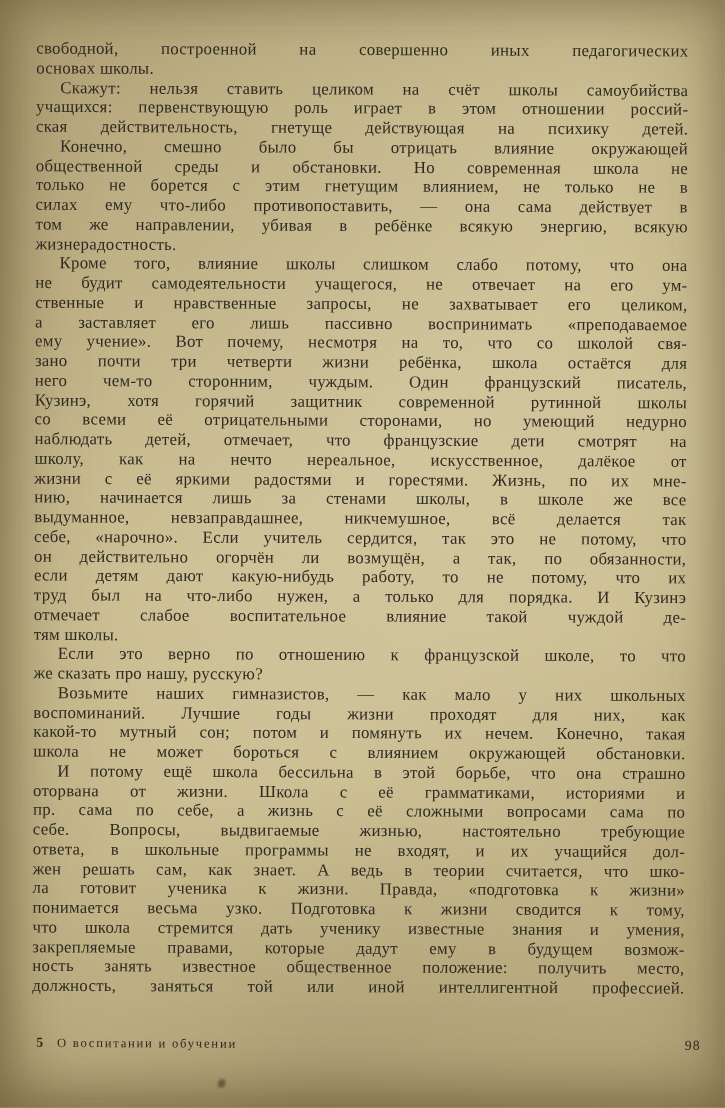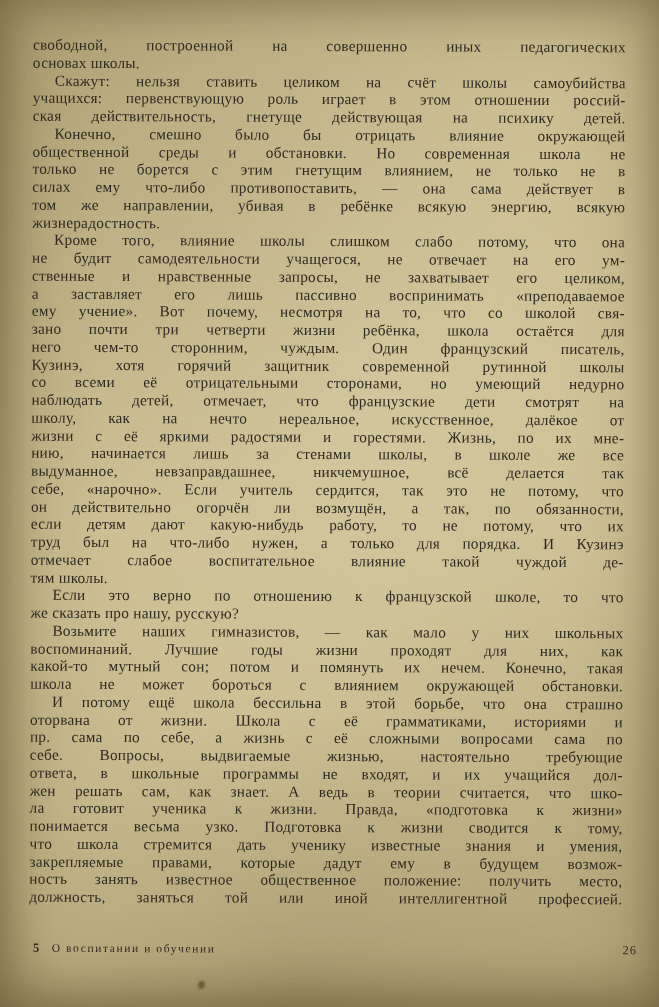--- a/index.html
+++ b/index.html
@@ -119,18 +119,18 @@
       <div class="line just">закрепляемые правами, которые дадут ему в будущем возмож-</div>
       <div class="line just">ность занять известное общественное положение: получить место,</div>
       <div class="line just">должность, заняться той или иной интеллигентной профессией.</div>
     </div>
 
   <div class="footer">
     <div class="footer-left">
       <span class="sig">5</span>
       <span class="running">О воспитании и обучении</span>
     </div>
-    <span class="pagenum">26</span>
+    <span class="pagenum">98</span>
   </div>
 
   <div class="artifact"></div>
   <div class="vignette"></div>
 </div>
 
 </body></html>

